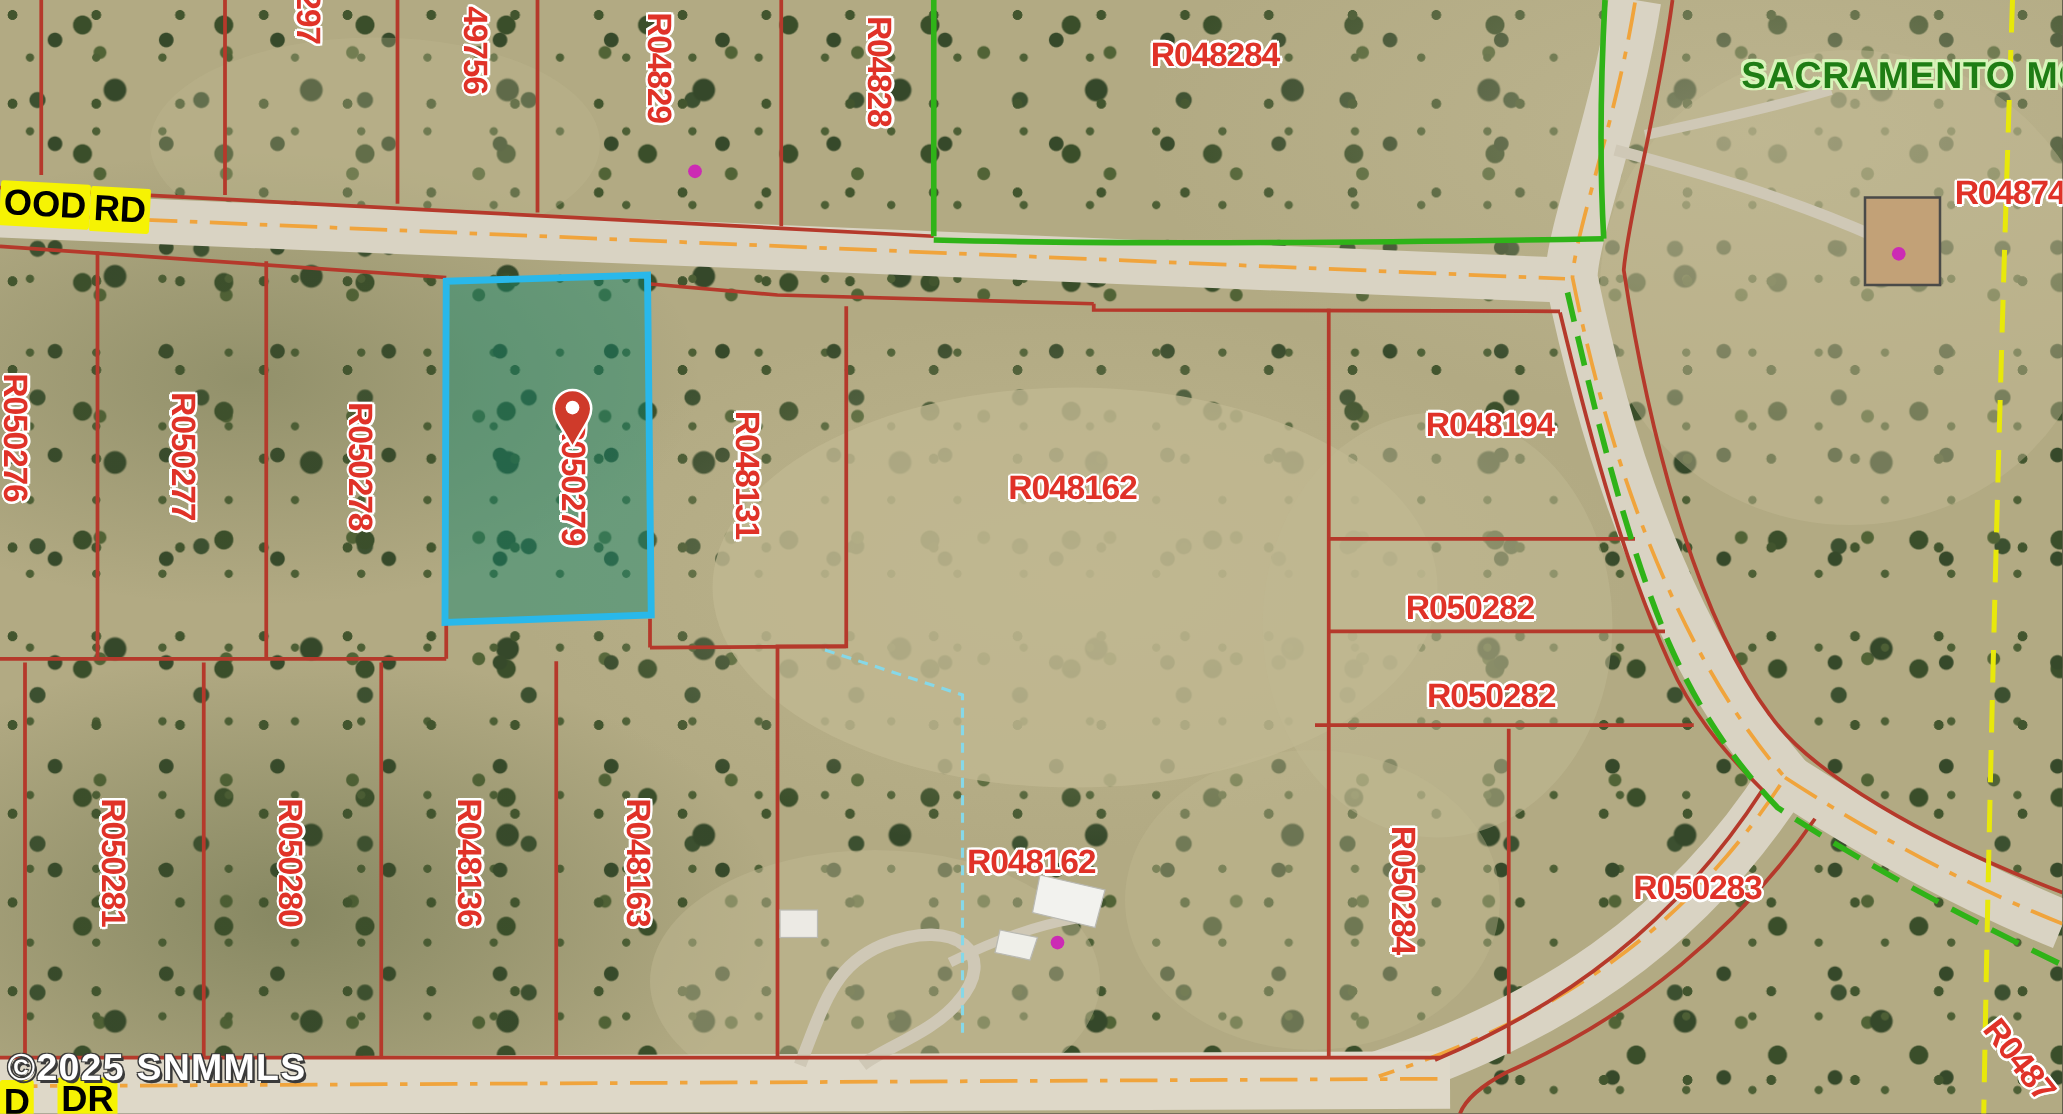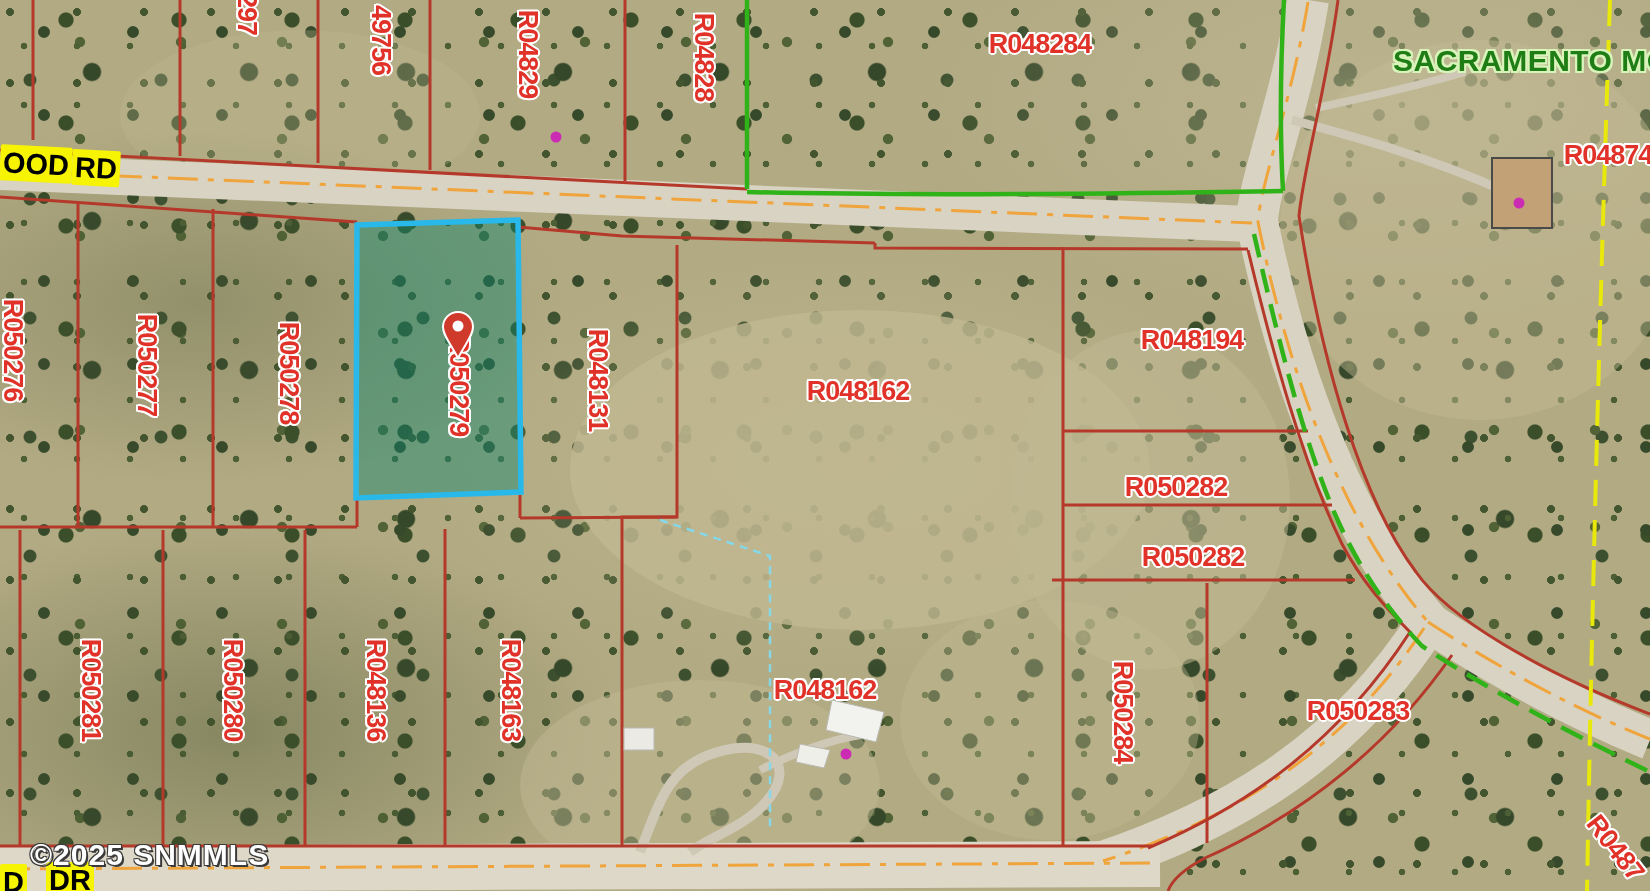--- a/index.html
+++ b/index.html
@@ -34,21 +34,21 @@
   .diag{transform:translate(-50%,-50%) rotate(52deg);}
   .greenlabel{position:absolute;color:#1e7d14;font-weight:bold;font-size:30px;letter-spacing:.5px;
     white-space:nowrap;line-height:1;
     text-shadow:-2px 0 0 #d8f4ba,2px 0 0 #d8f4ba,0 -2px 0 #d8f4ba,0 2px 0 #d8f4ba,
       -2px -2px 0 #d8f4ba,2px -2px 0 #d8f4ba,-2px 2px 0 #d8f4ba,2px 2px 0 #d8f4ba;}
   .chip{position:absolute;background:#f6f303;color:#000;font-weight:bold;font-size:29px;
     line-height:34px;padding:1px 3px;border-radius:2px;white-space:nowrap;}
   .chip.tilt{transform:rotate(3deg);}
   .watermark{position:absolute;color:#fff;font-weight:bold;font-size:30px;letter-spacing:1px;
     white-space:nowrap;line-height:1;
-    text-shadow:2px 2px 0 #3a3a3a,-1px -1px 0 #3a3a3a,1px -1px 0 #3a3a3a,-1px 1px 0 #3a3a3a;margin-left:24px;}
+    text-shadow:2px 2px 0 #3a3a3a,-1px -1px 0 #3a3a3a,1px -1px 0 #3a3a3a,-1px 1px 0 #3a3a3a;}
 </style>
 </head>
 <body>
 
 <div class="map">
   <div class="terrain"></div>
 
   <svg class="lines" width="1650" height="891" viewBox="0 0 1650 891">
 
     <g>
@@ -128,21 +128,21 @@
 
     <g fill="#cc2bb4">
       <circle cx="556" cy="137" r="5.5"></circle>
       <circle cx="1519" cy="203" r="5.5"></circle>
       <circle cx="846" cy="754" r="5.5"></circle>
     </g>
   </svg>
 
   <div class="labels">
 
-    <div class="plabel" style="left:1040px;top:44px">R048284</div>
+    <div class="plabel" style="left:972px;top:44px">R048284</div>
     <div class="plabel" style="left:1608px;top:155px">R04874</div>
     <div class="plabel" style="left:1192px;top:340px">R048194</div>
     <div class="plabel" style="left:858px;top:391px">R048162</div>
     <div class="plabel" style="left:1176px;top:487px">R050282</div>
     <div class="plabel" style="left:1193px;top:557px">R050282</div>
     <div class="plabel" style="left:825px;top:690px">R048162</div>
     <div class="plabel" style="left:1358px;top:711px">R050283</div>
 
     <div class="plabel rot" style="left:246px;top:14px">297</div>
     <div class="plabel rot" style="left:380px;top:40px">49756</div>

